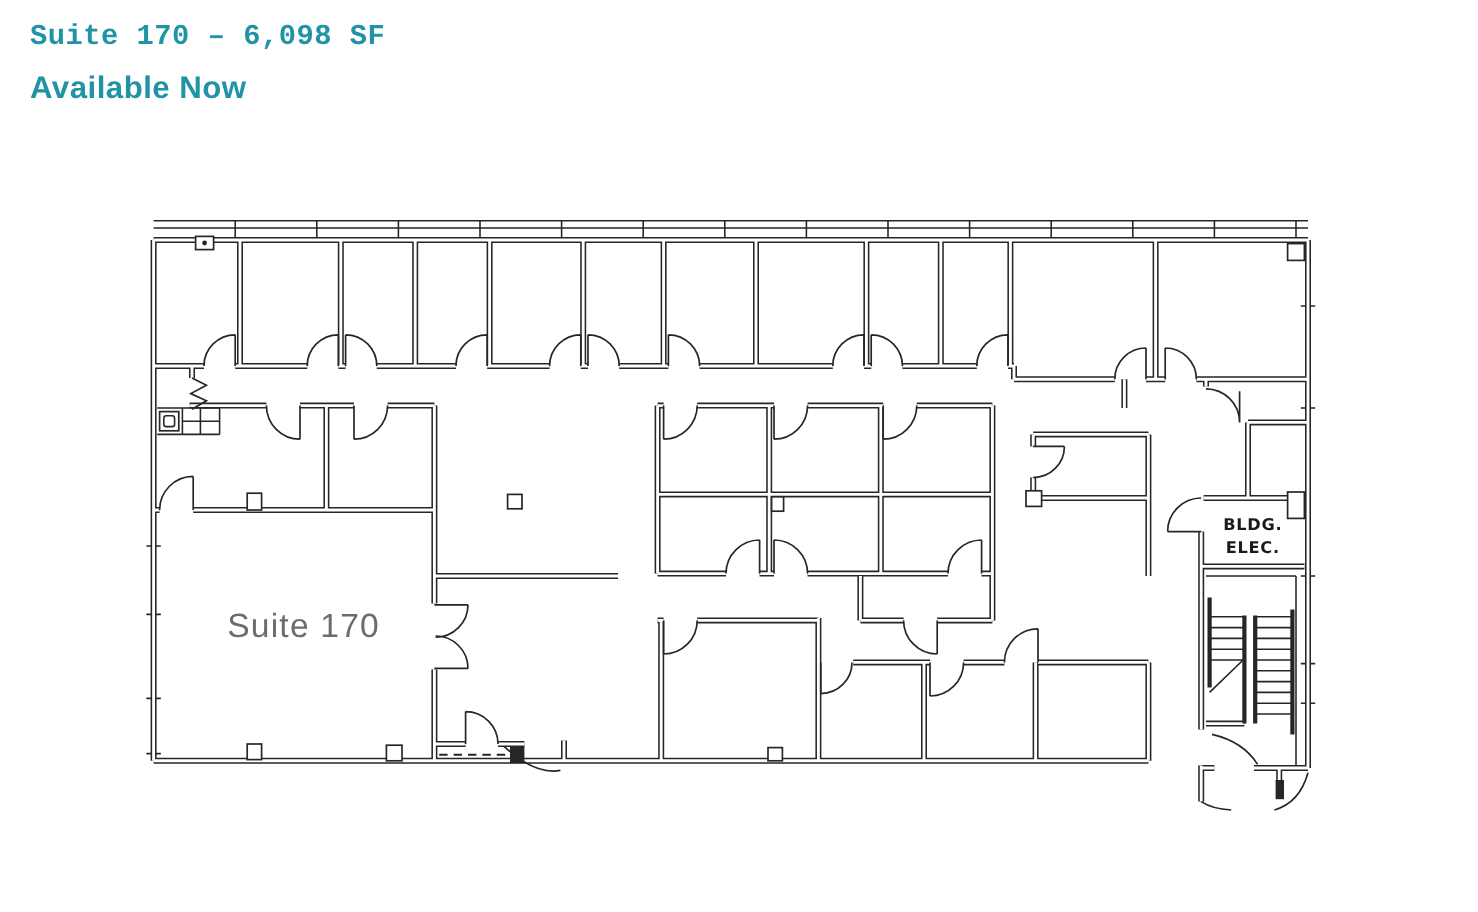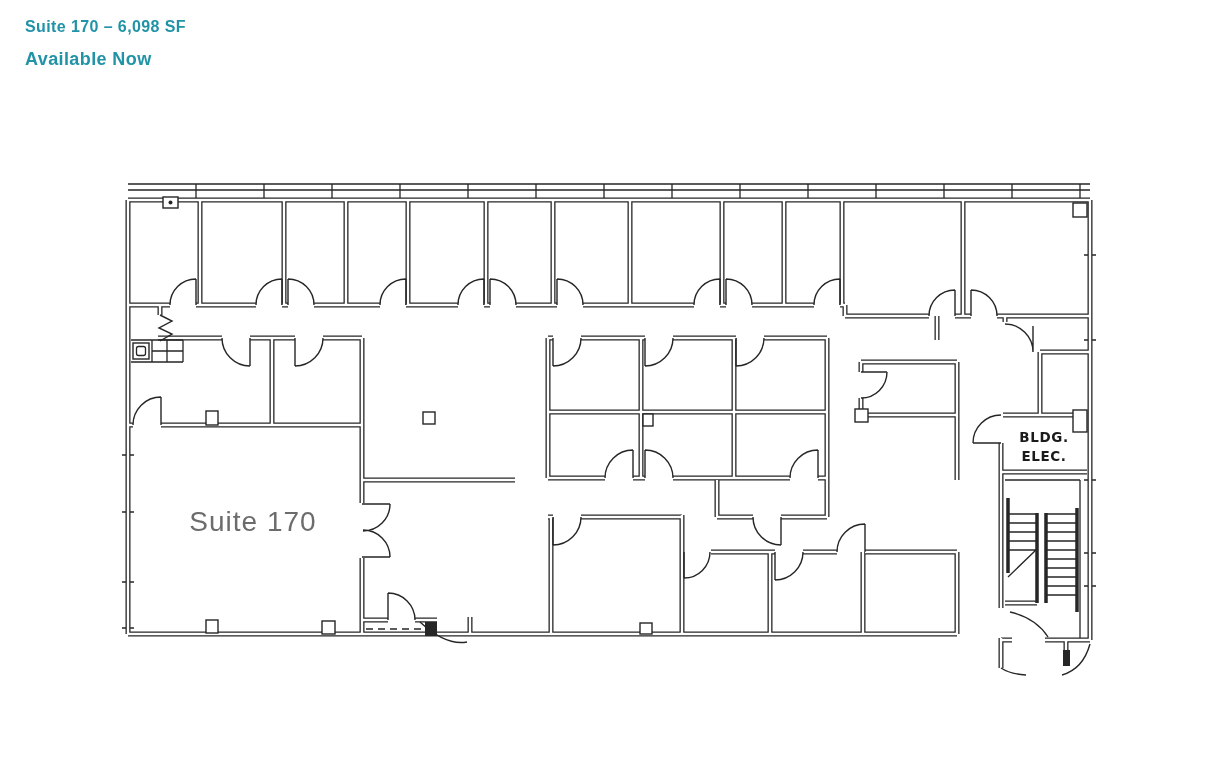--- a/index.html
+++ b/index.html
@@ -1,21 +1,21 @@
 <!DOCTYPE html>
 <html style="--accent: #2193A7; --line: #262626; --suitegray: #6c6c6c;"><head>
 <meta charset="utf-8">
 <style>
   :root { --accent:#2193A7; --line:#262626; --suitegray:#6c6c6c; }
   * { margin:0; padding:0; box-sizing:border-box; }
   body { width:1232px; height:760px; background:#ffffff; position:relative;
          font-family:"Liberation Sans", sans-serif; overflow:hidden; }
   .page-header { position:absolute; left:25px; top:18px; }
-  .suite-title { color:var(--accent); font-size:16px; font-weight:700; letter-spacing:0.4px; }
-  .availability { color:var(--accent); font-size:18px; font-weight:700; letter-spacing:0.4px; margin-top:13px; }
+  .suite-title { color:var(--accent); font-size:24px; font-weight:700; letter-spacing:0.4px;font-family:Liberation Mono, monospace; }
+  .availability { color:var(--accent); font-size:26px; font-weight:700; letter-spacing:0.4px; margin-top:13px; }
   svg.plan { position:absolute; left:0; top:0; }
   .w  { stroke:var(--line); stroke-width:5; fill:none; stroke-linecap:butt; }
   .wi { stroke:#ffffff; stroke-width:2.4; fill:none; stroke-linecap:butt; }
   .t  { stroke:var(--line); stroke-width:1.3; fill:none; }
   .arc{ stroke:var(--line); stroke-width:1.4; fill:none; }
   .bar{ stroke:var(--line); stroke-width:3.5; fill:none; }
   .col{ stroke:var(--line); stroke-width:1.4; fill:#ffffff; }
   .fil{ fill:var(--line); stroke:none; }
   .dash{ stroke:var(--line); stroke-width:1.6; fill:none; stroke-dasharray:7,5; }
   .suite-text { fill:var(--suitegray); font-size:28px; font-weight:500; letter-spacing:1px;

